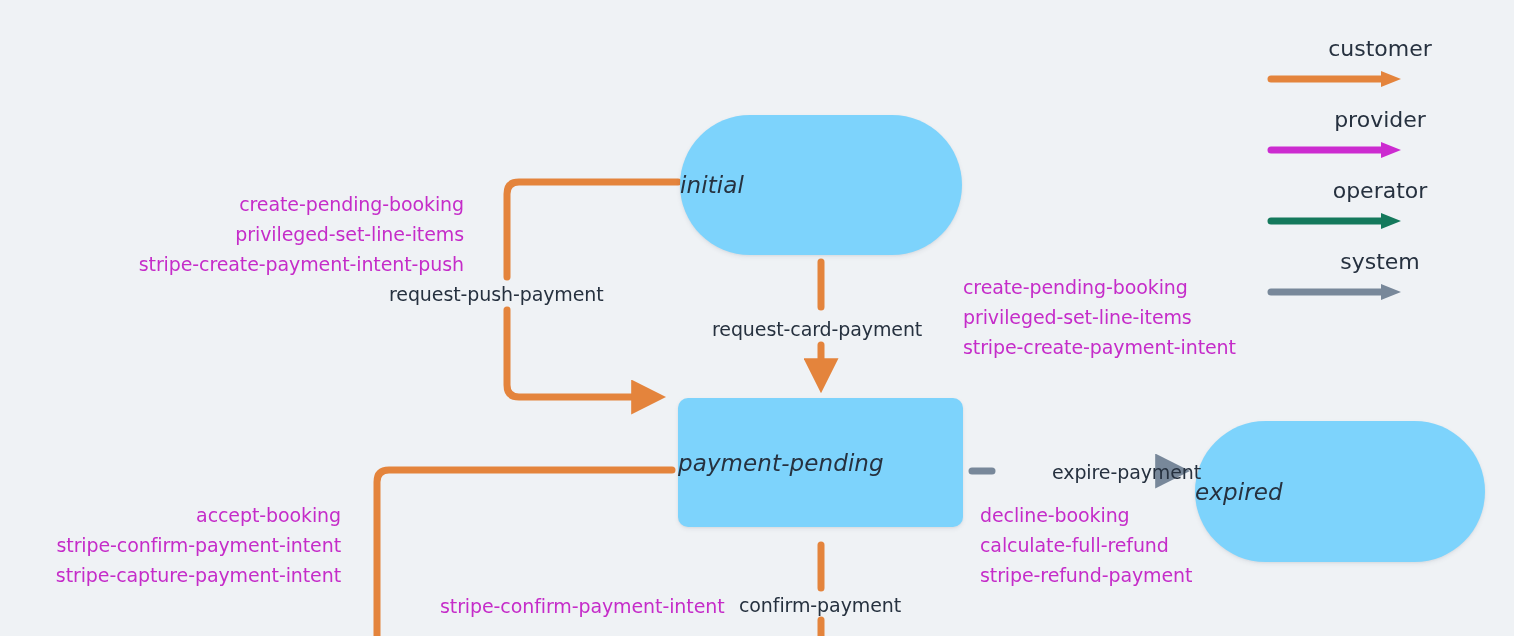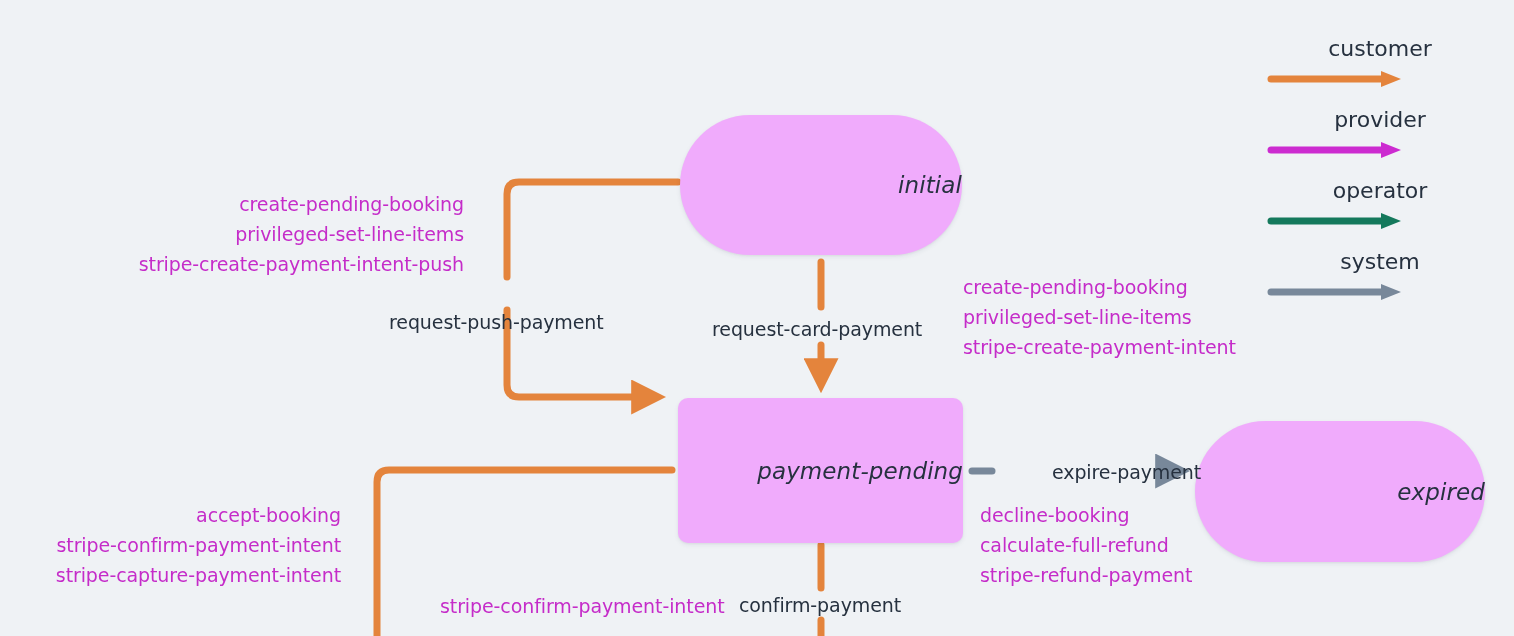--- a/index.html
+++ b/index.html
@@ -18,25 +18,25 @@
   #edges {
     position: absolute;
     left: 0; top: 0;
     width: 1514px;
     height: 636px;
   }
 
   
   .node {
     position: absolute;
-    background: #f0abfc;
+    background: #7dd3fc;
     box-shadow: 0 2px 5px rgba(30, 45, 65, 0.07), 0 1px 2px rgba(30,45,65,0.05);
     display: flex;
     align-items: center;
-    justify-content: flex-end;
+    justify-content: flex-start;
     box-sizing: border-box;
   }
   .node-label {
     font-style: italic;
     font-size: 23px;
     color: #26313f;
     letter-spacing: 0.1px;
     white-space: nowrap;
   }
   .node.pill { border-radius: 999px; }
@@ -123,34 +123,34 @@
 
     <g>
       <path d="M 672,470 L 389,470 Q 377,470 377,482 L 377,636" fill="none" stroke="#e4843c" stroke-width="7" stroke-linecap="round"></path>
     </g>
   </svg>
 
   <div class="node pill" style="left:680px; top:115px; width:282px; height:140px;">
     <span class="node-label">initial</span>
   </div>
 
-  <div class="node rect" style="left:678px; top:398px; width:285px; height:145px;">
+  <div class="node rect" style="left:678px; top:398px; width:285px; height:129px;">
     <span class="node-label">payment-pending</span>
   </div>
 
   <div class="node pill" style="left:1195px; top:401px; width:290px; height:141px;margin-top:20px;">
     <span class="node-label">expired</span>
   </div>
 
   <div class="actions right-align" style="left:64px; top:189px; width:400px;">
     <div>create-pending-booking</div>
     <div>privileged-set-line-items</div>
     <div>stripe-create-payment-intent-push</div>
   </div>
-  <div class="tlabel" style="left:389px; top:283px;margin-top:28px;">request-push-payment</div>
+  <div class="tlabel" style="left:389px; top:283px;">request-push-payment</div>
 
   <div class="tlabel" style="left:712px; top:318px;">request-card-payment</div>
   <div class="actions left-align" style="left:963px; top:272px; width:400px;">
     <div>create-pending-booking</div>
     <div>privileged-set-line-items</div>
     <div>stripe-create-payment-intent</div>
   </div>
 
   <div class="tlabel" style="left:1052px; top:461px;">expire-payment</div>
   <div class="actions left-align" style="left:980px; top:500px; width:400px;">

